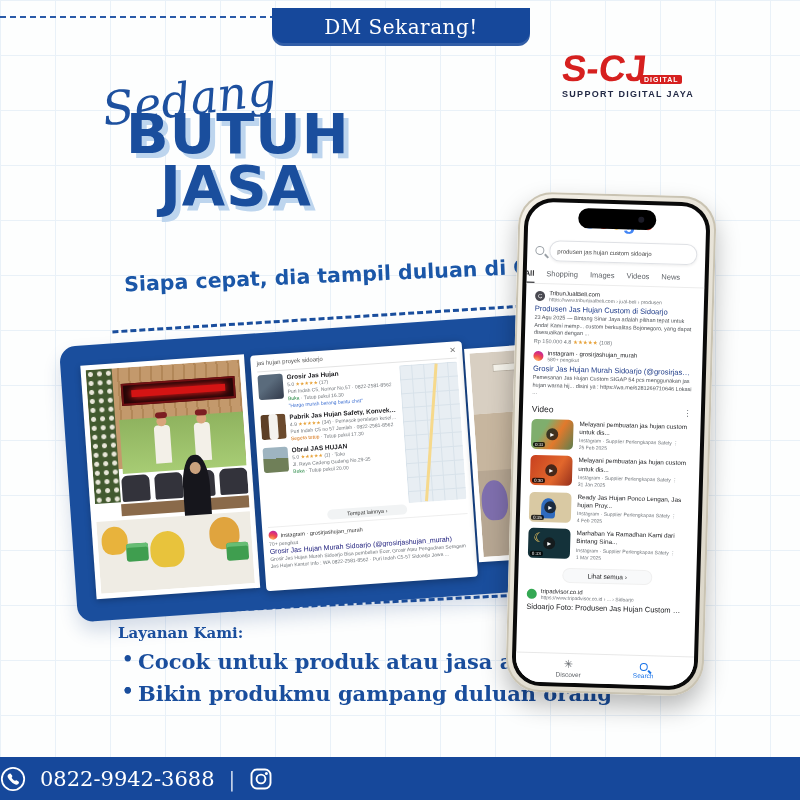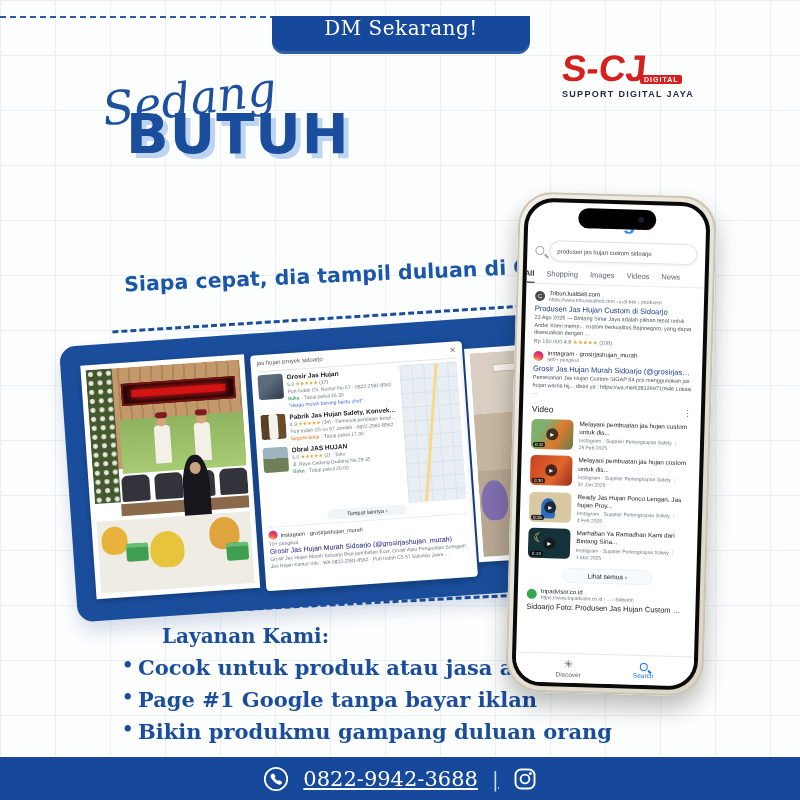--- a/index.html
+++ b/index.html
@@ -6,22 +6,22 @@
   body { font-family:"Liberation Sans", sans-serif; }
   #poster{
     position:relative; width:800px; height:800px; overflow:hidden;
     background-color:#fdfefe;
     background-image:linear-gradient(#e9f1f8 1px, transparent 1px),
                      linear-gradient(90deg,#e9f1f8 1px, transparent 1px);
     background-size:55px 55px;
   }
   
   .dash-top{position:absolute;left:0;top:16px;width:276px;border-top:2px dashed #2a5aa8;}
-  .banner{position:absolute;left:272px;top:16px;width:258px;height:38px;background:#16489b;
-    border-radius:0 0 12px 12px;display:flex;align-items:flex-start;justify-content:center;
+  .banner{position:absolute;left:272px;top:8px;width:258px;height:38px;background:#16489b;
+    border-radius:0 0 12px 12px;display:flex;align-items:center;justify-content:center;
     color:#fff;font-family:"DejaVu Serif",serif;font-size:20px;letter-spacing:.5px;
     box-shadow:inset 0 -3px 0 rgba(255,255,255,.12);}
   
   .logo{position:absolute;left:562px;top:50px;width:160px;}
   .logo-main{font-size:37px;font-weight:900;color:#d6201f;transform:skewX(-6deg);
     letter-spacing:0px;font-family:"Liberation Sans",sans-serif;line-height:1;}
   .logo-badge{position:absolute;left:78px;top:25px;background:#d6201f;color:#fff;
     font-size:7px;font-weight:bold;padding:1px 4px;border-radius:2px;letter-spacing:1px;}
   .logo-tag{font-size:9px;font-weight:bold;color:#232a46;letter-spacing:1.3px;margin-top:2px;}
   
@@ -148,26 +148,26 @@
     text-align:center;font-size:6.5px;color:#202124;padding:3px 0;}
   .gnav{position:absolute;left:0;right:0;bottom:0;height:30px;border-top:1px solid #e8e8e8;background:#fff;
     display:flex;align-items:center;justify-content:space-around;padding:0 14px;}
   .gnav-item{display:flex;flex-direction:column;align-items:center;font-size:6.5px;color:#5f6368;gap:1px;}
   .gnav-active{color:#1a73e8;}
   .disc-ic{font-size:11px;line-height:1;color:#5f6368;}
   .mag2{width:8px;height:8px;border:1.6px solid #1a73e8;border-radius:50%;position:relative;}
   .mag2:after{content:"";position:absolute;left:7px;top:7px;width:4px;height:1.6px;background:#1a73e8;transform:rotate(45deg);}
   
   .services{position:absolute;left:118px;top:624px;font-family:"DejaVu Serif",serif;color:#1a4e9d;z-index:3;}
-  .sv-head{font-size:20px;font-weight:bold;margin-left:44px;}
+  .sv-head{font-size:15px;font-weight:bold;}
   .sv-item{font-size:21px;font-weight:bold;margin-top:7px;padding-left:20px;position:relative;}
   .sv-item b{position:absolute;left:4px;top:-1px;font-size:18px;}
   
   .footer{position:absolute;left:0;right:0;top:757px;height:43px;background:#16489b;display:flex;
-    align-items:center;justify-content:center;gap:14px;color:#fff;font-family:"DejaVu Serif",serif;font-size:21px;text-decoration:underline;}
+    align-items:center;gap:14px;color:#fff;font-family:"DejaVu Serif",serif;font-size:21px;}
   .f-sep{font-size:20px;color:#cdd9ec;font-weight:200;}
   .f-ic{display:flex;align-items:center;}
 </style>
 </head>
 <body>
 
 <div id="poster">
 
   <div class="dash-top"></div>
   <div class="banner">
@@ -175,20 +175,21 @@
   </div>
 
   <div class="logo">
     <div class="logo-main">S-CJ</div>
     <div class="logo-badge">DIGITAL</div>
     <div class="logo-tag">SUPPORT DIGITAL JAYA</div>
   </div>
 
   <div class="t-script">Sedang</div>
   <div class="t-big t1">BUTUH</div>
+  <div class="t-big t2">JASA</div>
   <div class="t-sub">Siapa cepat, dia tampil duluan di Google!</div>
 
   <div class="dash-mid dm1"></div>
   <div class="dash-mid dm2"></div>
 
   <div class="panel">
 
     <div class="photo photoL">
       <div class="ph-inner">
         <div class="lp-wall"></div>
@@ -421,21 +422,21 @@
             <span>Search</span>
           </div>
         </div>
       </div>
     </div>
   </div>
 
   <div class="services">
     <div class="sv-head">Layanan Kami:</div>
     <div class="sv-item"><b>•</b><span>Cocok untuk produk atau jasa apapun</span></div>
-    <div class="sv-item"><b>•</b><span>Page #1 Google tanpa bayar iklan</span></div>
+    <div class="sv-item"><b>•</b></div>
     <div class="sv-item"><b>•</b><span>Bikin produkmu gampang duluan orang</span></div>
   </div>
 
   <div class="footer">
     <span class="f-ic">
       <svg width="26" height="26" viewBox="0 0 26 26">
           <circle cx="13" cy="13" r="11.2" fill="none" stroke="#fff" stroke-width="1.8"></circle>
           <path d="M8.6 8.2c.8-.8 1.8-.9 2.3-.2l1.2 1.6c.4.6.2 1.3-.4 1.8 0 0 .2 1 1.3 2.1 1.1 1.1 2.1 1.3 2.1 1.3.5-.6 1.2-.8 1.8-.4l1.6 1.2c.7.5.6 1.5-.2 2.3-.9.9-2.4 1-3.9.2-1.2-.6-2.5-1.6-3.6-2.8-1.1-1.1-2.2-2.4-2.8-3.6-.7-1.4-.5-2.7.6-3.5z" fill="#fff"></path>
         </svg>
     </span>

